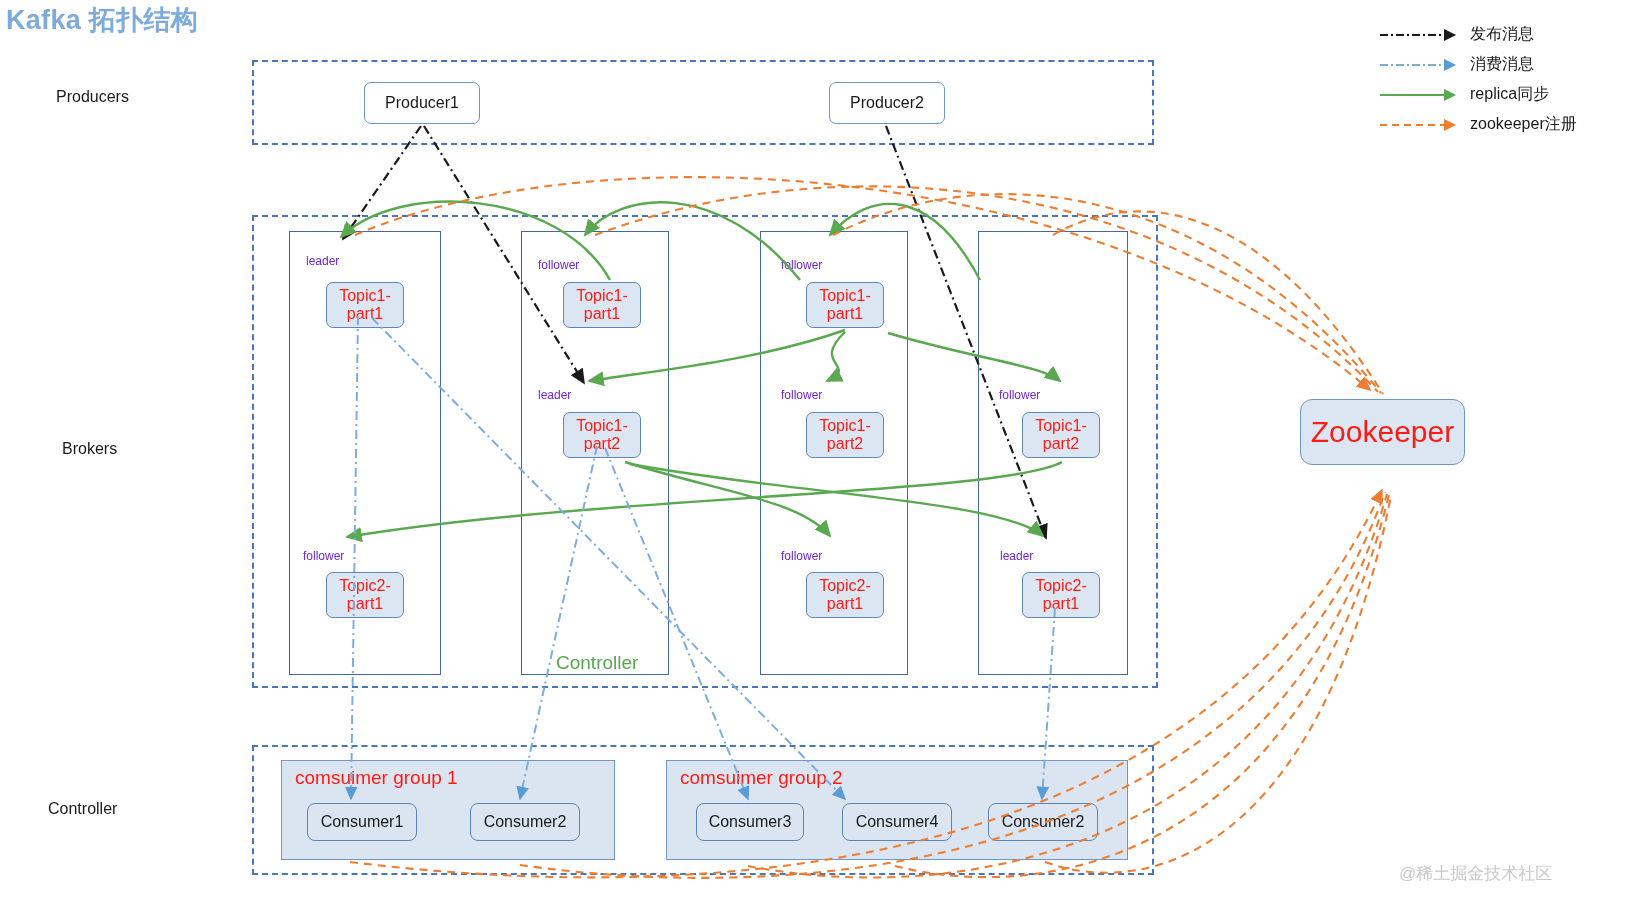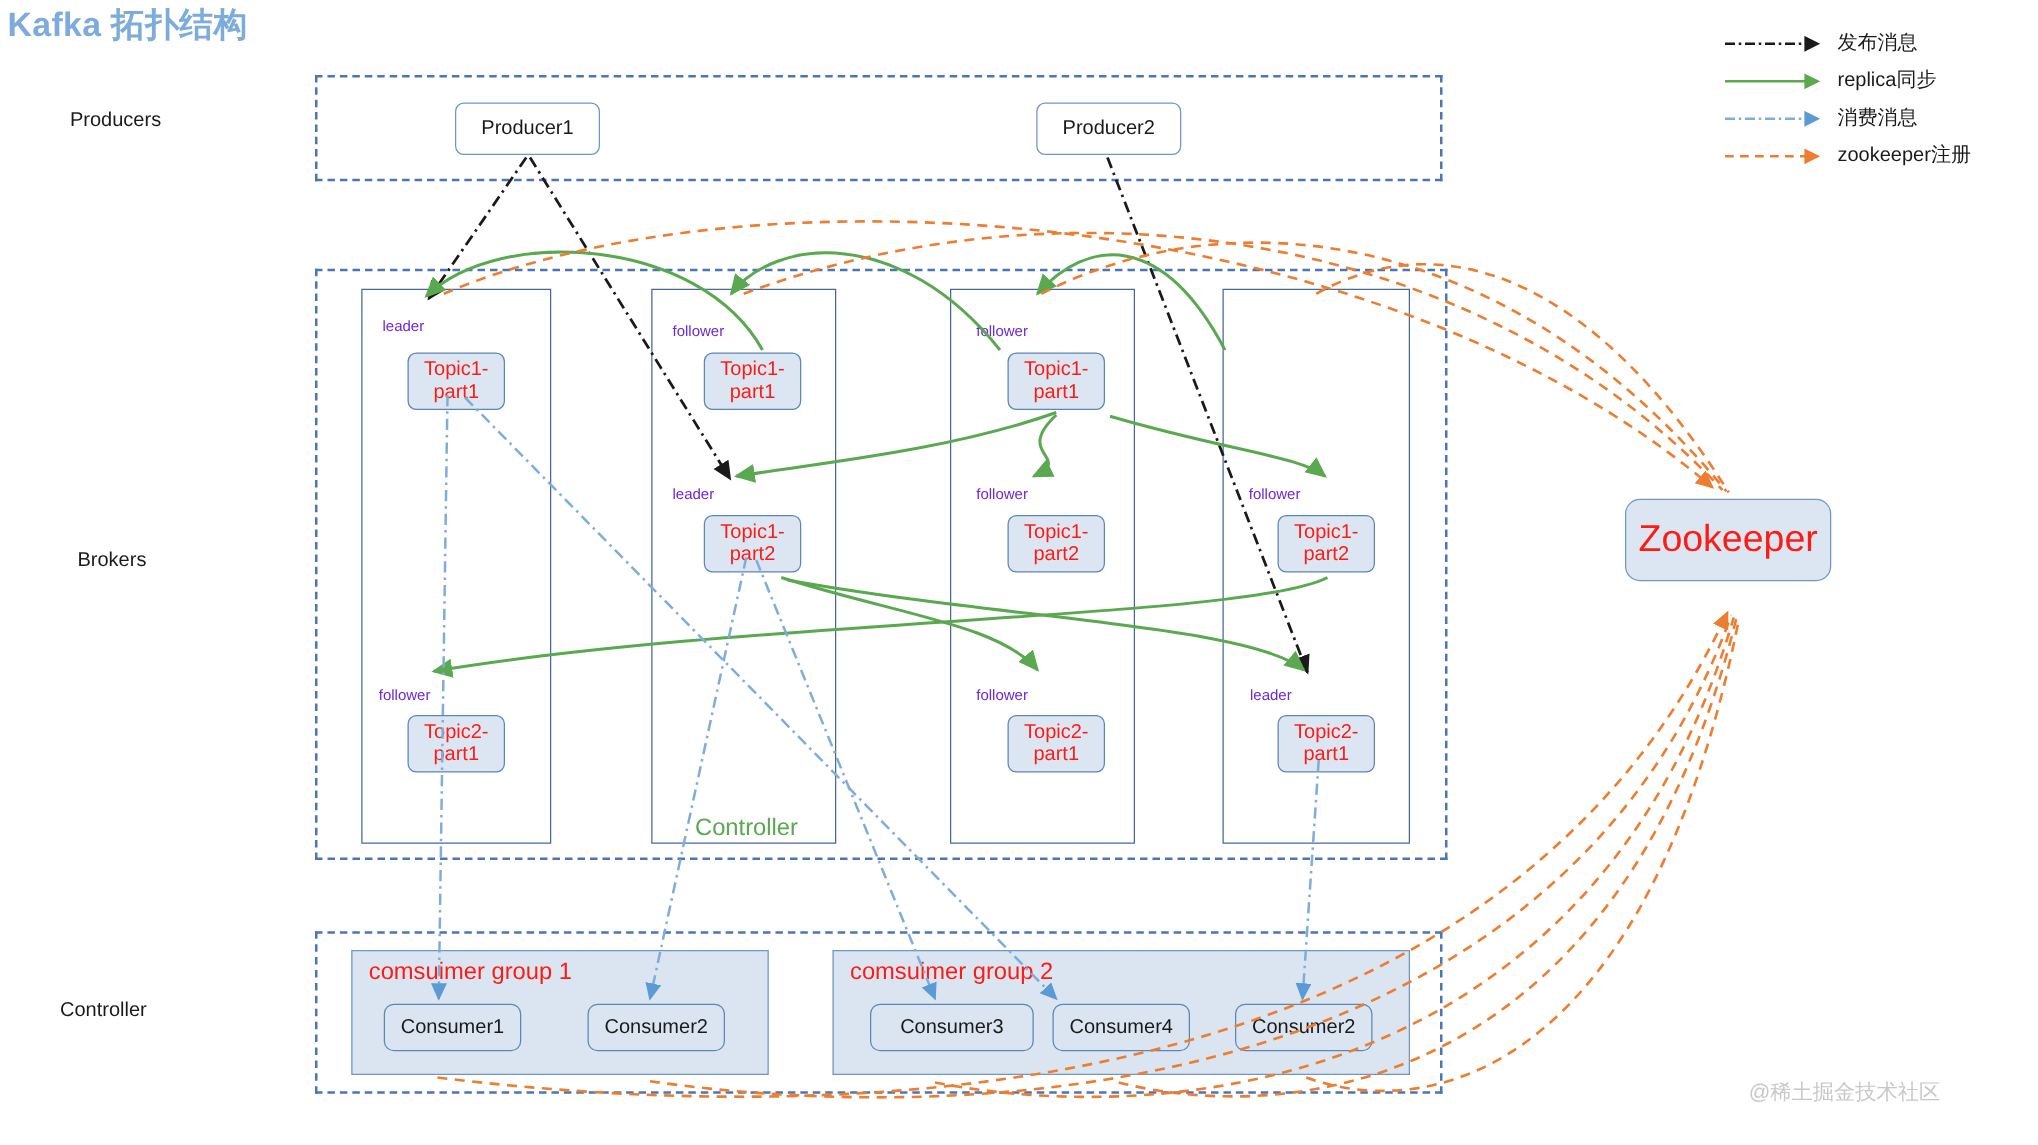--- a/index.html
+++ b/index.html
@@ -123,57 +123,57 @@
 
   <div class="zk" style="left:1300px;top:399px;width:165px;height:66px;">Zookeeper</div>
 
   <div class="cgroup" style="left:281px;top:760px;width:334px;height:100px;"></div>
   <div class="cgtitle" style="left:295px;top:767px;">comsuimer group 1</div>
   <div class="cbox" style="left:307px;top:803px;width:110px;height:38px;">Consumer1</div>
   <div class="cbox" style="left:470px;top:803px;width:110px;height:38px;">Consumer2</div>
 
   <div class="cgroup" style="left:666px;top:760px;width:462px;height:100px;"></div>
   <div class="cgtitle" style="left:680px;top:767px;">comsuimer group 2</div>
-  <div class="cbox" style="left:696px;top:803px;width:131px;height:38px;">Consumer3</div>
+  <div class="cbox" style="left:696px;top:803px;width:108px;height:38px;">Consumer3</div>
   <div class="cbox" style="left:842px;top:803px;width:110px;height:38px;">Consumer4</div>
   <div class="cbox" style="left:988px;top:803px;width:110px;height:38px;">Consumer2</div>
 
   <div class="legend">
     <div class="legrow">
       <svg class="legsvg" width="88" height="26">
         <defs>
             <marker id="lm0" markerWidth="7" markerHeight="7" refX="5" refY="3" orient="auto">
               <path d="M0,0 L6,3 L0,6 z" fill="#1a1a1a"></path>
             </marker>
           </defs>
         <line x1="2" y1="13" x2="76" y2="13" stroke="#1a1a1a" stroke-width="2.1" stroke-dasharray="8,3,2,3" marker-end="url(#lm0)"></line>
       </svg>
       <span class="legtext">发布消息</span>
     </div>
     <div class="legrow">
       <svg class="legsvg" width="88" height="26">
         <defs>
+            <marker id="lm1" markerWidth="7" markerHeight="7" refX="5" refY="3" orient="auto">
+              <path d="M0,0 L6,3 L0,6 z" fill="#5b9bd5"></path>
+            </marker>
+          </defs>
+        <line x1="2" y1="13" x2="76" y2="13" stroke="#7eaddd" stroke-width="2.1" stroke-dasharray="8,3,2,3" marker-end="url(#lm1)"></line>
+      </svg>
+      <span class="legtext">消费消息</span>
+    </div>
+    <div class="legrow">
+      <svg class="legsvg" width="88" height="26">
+        <defs>
             <marker id="lm2" markerWidth="7" markerHeight="7" refX="5" refY="3" orient="auto">
               <path d="M0,0 L6,3 L0,6 z" fill="#5aa84f"></path>
             </marker>
           </defs>
         <line x1="2" y1="13" x2="76" y2="13" stroke="#5aa84f" stroke-width="2.1" marker-end="url(#lm2)"></line>
       </svg>
       <span class="legtext">replica同步</span>
-    </div>
-    <div class="legrow">
-      <svg class="legsvg" width="88" height="26">
-        <defs>
-            <marker id="lm1" markerWidth="7" markerHeight="7" refX="5" refY="3" orient="auto">
-              <path d="M0,0 L6,3 L0,6 z" fill="#5b9bd5"></path>
-            </marker>
-          </defs>
-        <line x1="2" y1="13" x2="76" y2="13" stroke="#7eaddd" stroke-width="2.1" stroke-dasharray="8,3,2,3" marker-end="url(#lm1)"></line>
-      </svg>
-      <span class="legtext">消费消息</span>
     </div>
     <div class="legrow">
       <svg class="legsvg" width="88" height="26">
         <defs>
             <marker id="lm3" markerWidth="7" markerHeight="7" refX="5" refY="3" orient="auto">
               <path d="M0,0 L6,3 L0,6 z" fill="#ed7d31"></path>
             </marker>
           </defs>
         <line x1="2" y1="13" x2="76" y2="13" stroke="#ed7d31" stroke-width="2.1" stroke-dasharray="7,5" marker-end="url(#lm3)"></line>
       </svg>

